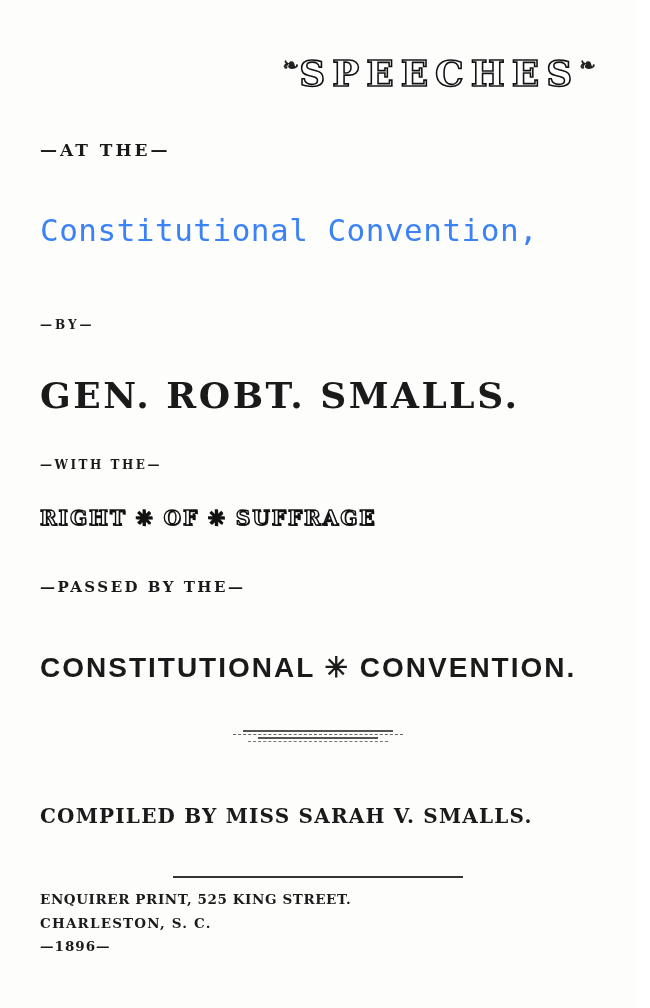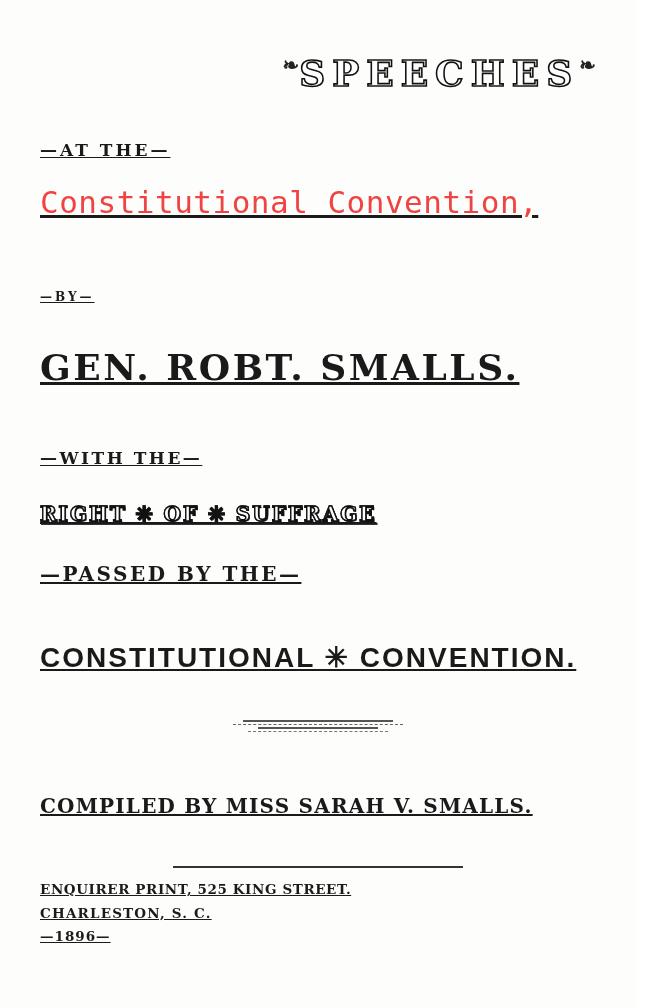--- a/index.html
+++ b/index.html
@@ -15,21 +15,20 @@
     position: relative;
     overflow: hidden;
   }
   .page {
     width: 636px;
     height: 1008px;
     background: #fdfdfc;
     position: relative;
     box-sizing: border-box;
     padding: 0 40px;
-    text-decoration: underline;
   }
   .line {
     text-align: left;
     width: 100%;
   }
 
   
   .title-speeches {
     margin-top: 52px;
     font-family: "DejaVu Serif", serif;
@@ -63,67 +62,67 @@
 
   .at-the {
     margin-top: 46px;
     font-family: "DejaVu Serif", serif;
     font-size: 17px;
     font-weight: 700;
     letter-spacing: 3px;
   }
 
   .conv-script {
-    margin-top: 24px;
+    margin-top: 52px;
     font-family: "DejaVu Sans Mono", monospace;
     font-size: 31px;
     font-weight: 400;
     letter-spacing: 0.5px;
-    color: #ef4444;
+    color: #3b82f6;
   }
 
   .by {
     margin-top: 70px;
     font-family: "DejaVu Serif", serif;
     font-size: 12px;
     font-weight: 700;
     letter-spacing: 3px;
   }
 
   .author {
     margin-top: 42px;
     font-family: "DejaVu Serif", serif;
     font-size: 36px;
     font-weight: 700;
     letter-spacing: 2.5px;
   }
 
   .with-the {
-    margin-top: 60px;
-    font-family: "DejaVu Serif", serif;
-    font-size: 17px;
+    margin-top: 42px;
+    font-family: "DejaVu Serif", serif;
+    font-size: 12px;
     font-weight: 700;
     letter-spacing: 2.5px;
   }
 
   .suffrage {
     margin-top: 34px;
     font-family: "DejaVu Serif", serif;
     font-size: 20px;
     font-weight: 700;
     letter-spacing: 2px;
     color: #fff;
     -webkit-text-stroke: 1.4px #111;
     text-shadow: 1px 1px 0 #333;
   }
 
   .passed-by {
-    margin-top: 36px;
-    font-family: "DejaVu Serif", serif;
-    font-size: 20px;
+    margin-top: 48px;
+    font-family: "DejaVu Serif", serif;
+    font-size: 15px;
     font-weight: 700;
     letter-spacing: 2.5px;
   }
 
   .conv-caps {
     margin-top: 55px;
     font-family: "Liberation Sans", sans-serif;
     font-size: 28px;
     font-weight: 600;
     letter-spacing: 2px;

